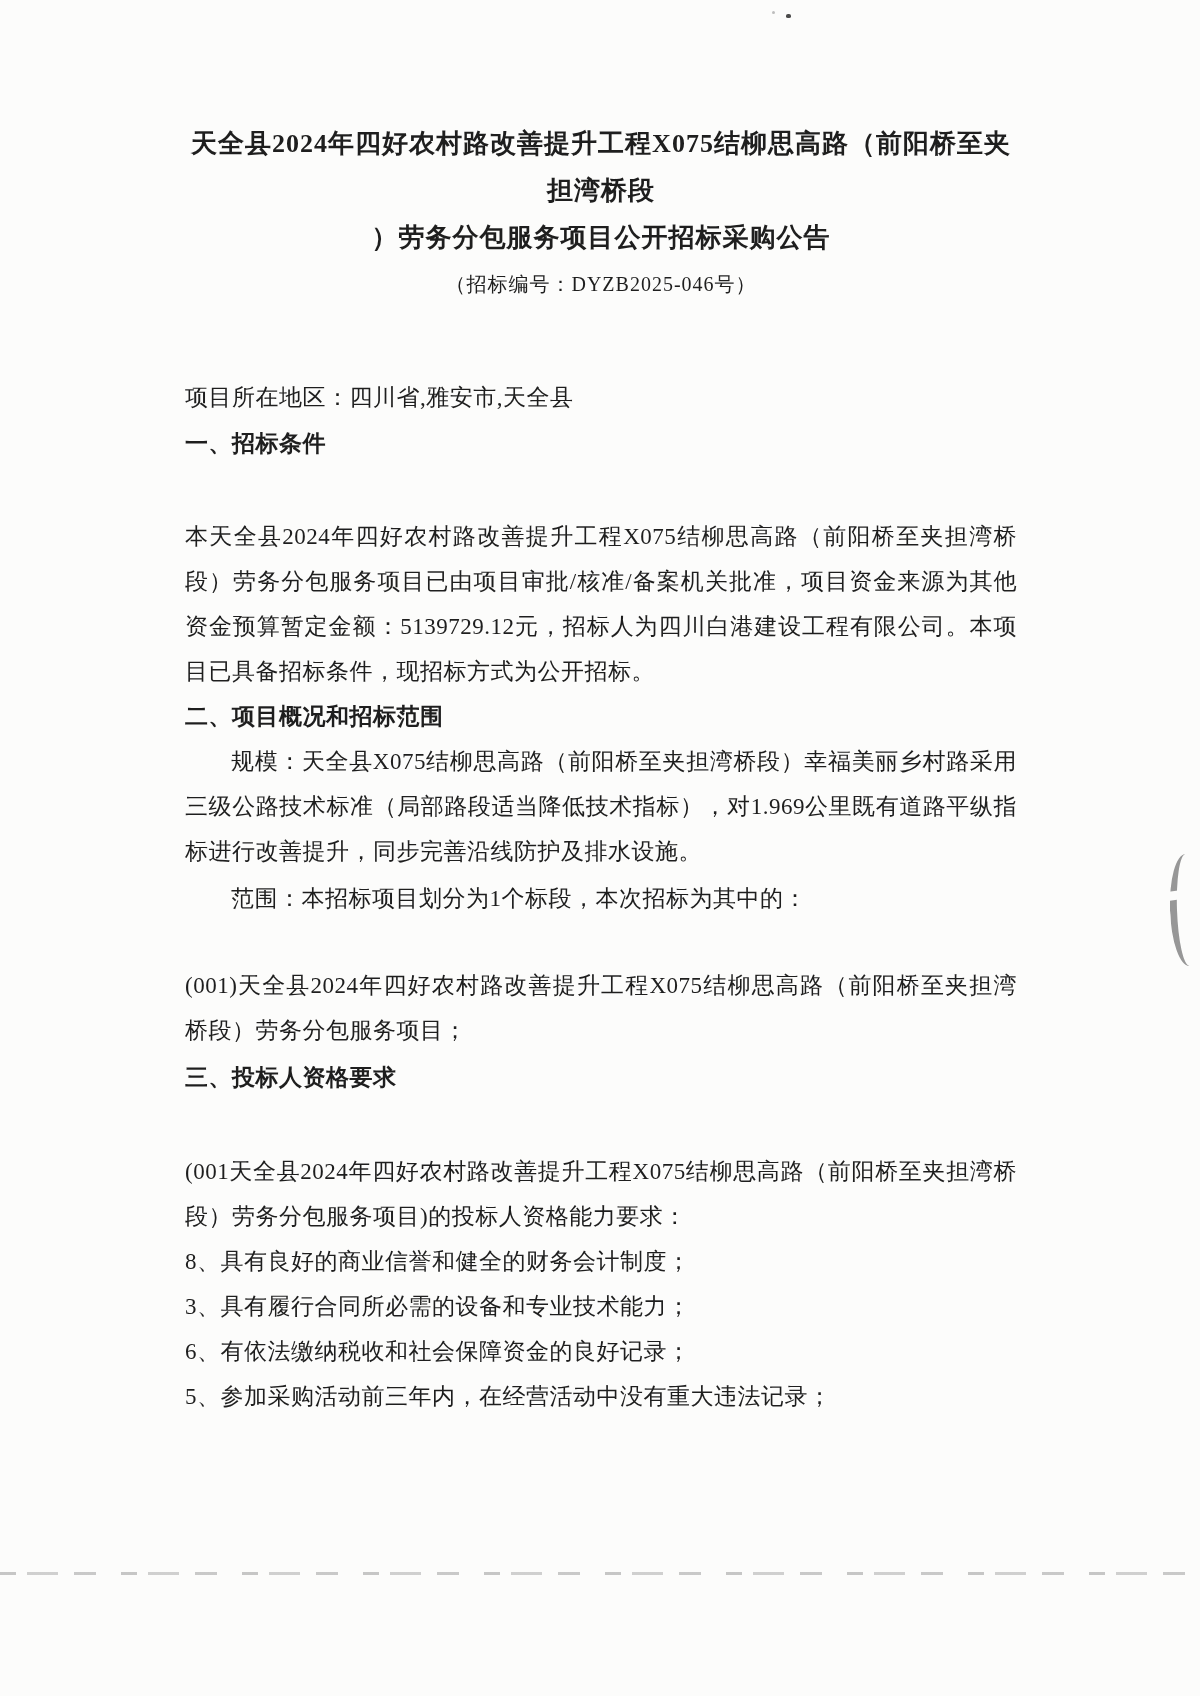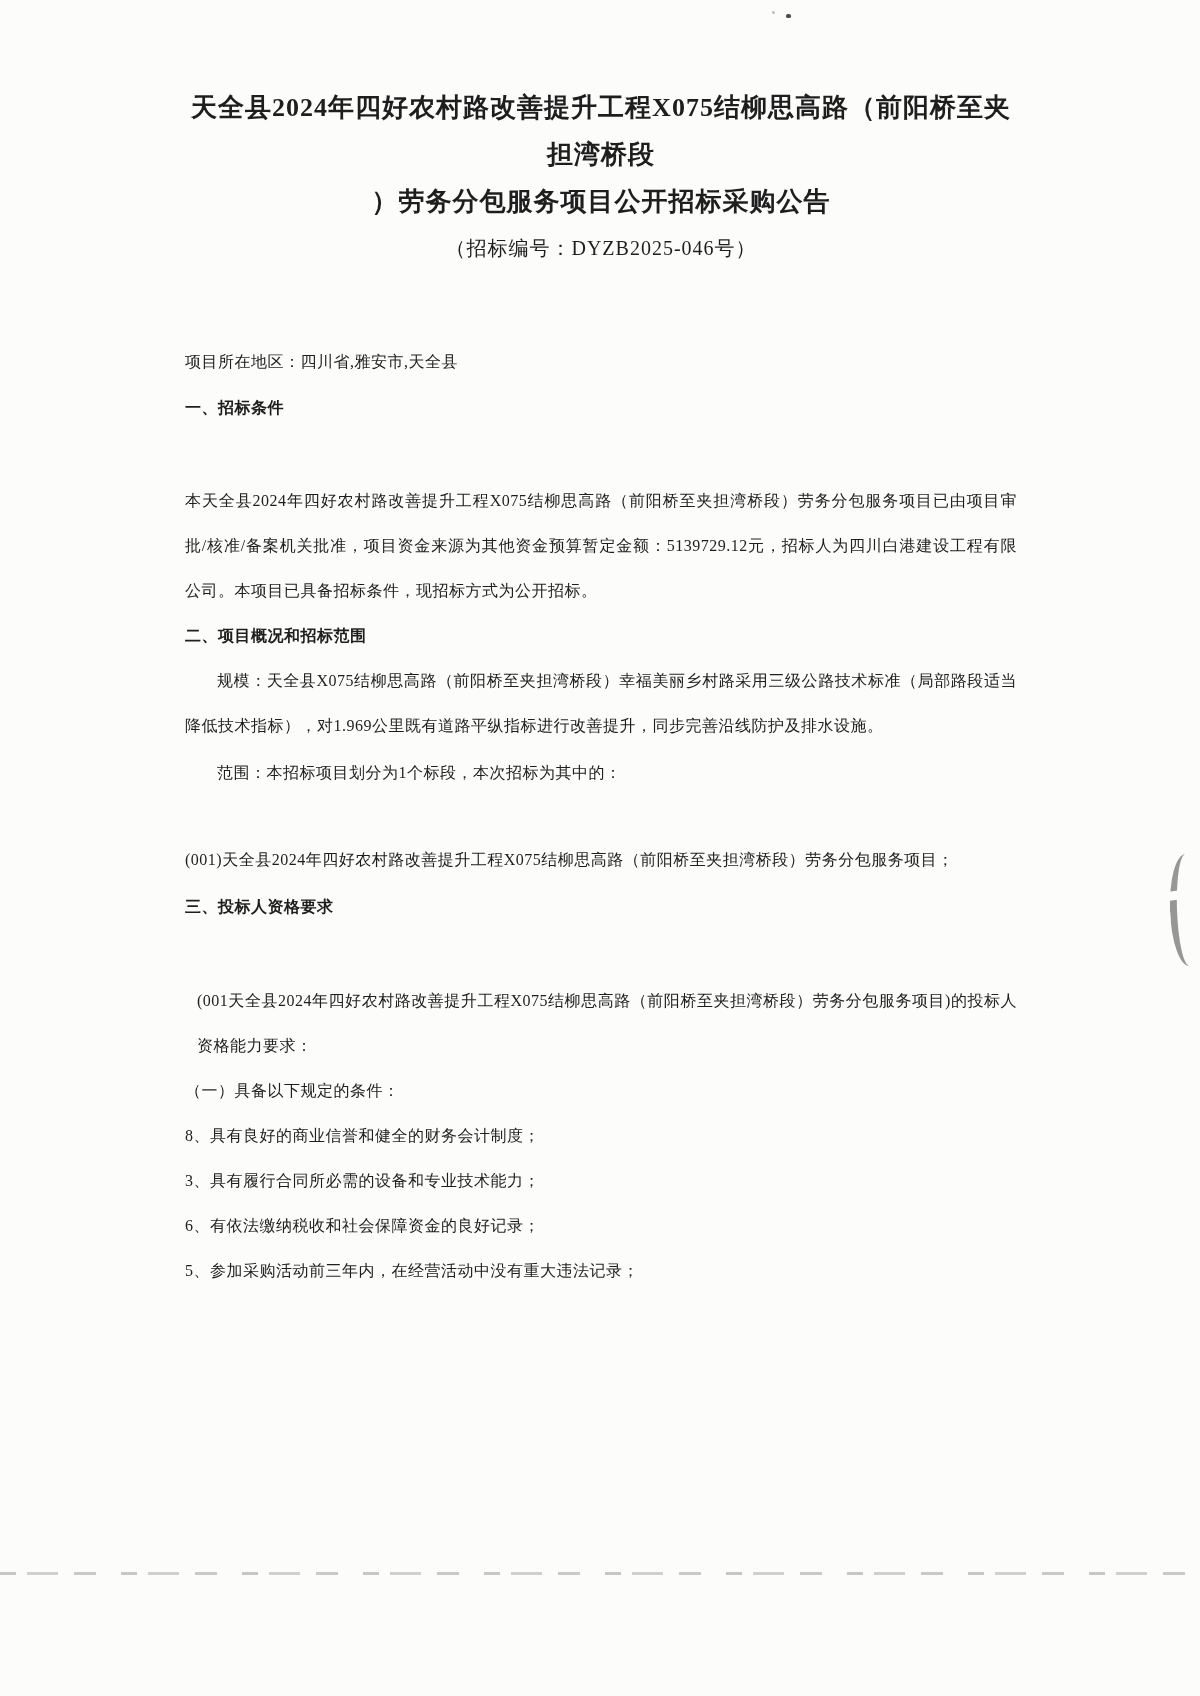--- a/index.html
+++ b/index.html
@@ -14,53 +14,53 @@
     background: #fcfcfb;
     overflow: hidden;
     font-family: "Liberation Serif", "DejaVu Serif", serif;
     color: #1e1e1e;
   }
   .content {
     position: absolute;
     left: 185px;
     top: 0;
     width: 832px;
-    padding-top: 84px;
+    padding-top: 120px;
   }
   .title-block {
     text-align: center;
     font-weight: bold;
     font-size: 26px;
     line-height: 47px;
     letter-spacing: 1px;
   }
   .title-line { margin: 0; }
   .tender-no {
     font-weight: normal;
     font-size: 20px;
     line-height: 47px;
     text-align: center;
     letter-spacing: 1px;
   }
   .line, .para, .h2 {
     margin: 0;
-    font-size: 16px;
+    font-size: 23px;
     line-height: 45px;
     letter-spacing: 0.5px;
   }
   .para { text-align: justify; }
   .h2 { font-weight: bold; }
   .indent { text-indent: 2em; }
 
   .mt-location { margin-top: 67px; }
   .mt-body1    { margin-top: 48px; }
   .mt-lot      { margin-top: 42px; }
   .mt-h3       { margin-top: 2px; }
   .mt-scope    { margin-top: 2px; }
-  .mt-intro    { margin-top: 49px; margin-left: 12px; }
+  .mt-intro    { margin-top: 49px; }
   .mt-h1sec    { margin-top: 1px; }
 
   
   .speck-dark {
     position: absolute;
     left: 786px; top: 14px;
     width: 5px; height: 4px;
     background: #4a4a4a;
     border-radius: 40%;
   }
@@ -125,21 +125,20 @@
     <p class="para indent">规模：天全县X075结柳思高路（前阳桥至夹担湾桥段）幸福美丽乡村路采用三级公路技术标准（局部路段适当降低技术指标），对1.969公里既有道路平纵指标进行改善提升，同步完善沿线防护及排水设施。</p>
 
     <p class="para indent mt-scope">范围：本招标项目划分为1个标段，本次招标为其中的：</p>
 
     <p class="para mt-lot">(001)天全县2024年四好农村路改善提升工程X075结柳思高路（前阳桥至夹担湾桥段）劳务分包服务项目；</p>
 
     <div class="h2 mt-h3">三、投标人资格要求</div>
 
     <p class="para mt-intro">(001天全县2024年四好农村路改善提升工程X075结柳思高路（前阳桥至夹担湾桥段）劳务分包服务项目)的投标人资格能力要求：</p>
 
-    <div class="line">（一）具备以下规定的条件：</div>
 
     <div class="line">8、具有良好的商业信誉和健全的财务会计制度；</div>
     <div class="line">3、具有履行合同所必需的设备和专业技术能力；</div>
     <div class="line">6、有依法缴纳税收和社会保障资金的良好记录；</div>
     <div class="line">5、参加采购活动前三年内，在经营活动中没有重大违法记录；</div>
 
   </div>
 
   <div class="speck-dark"></div>
   <div class="speck-light"></div>

